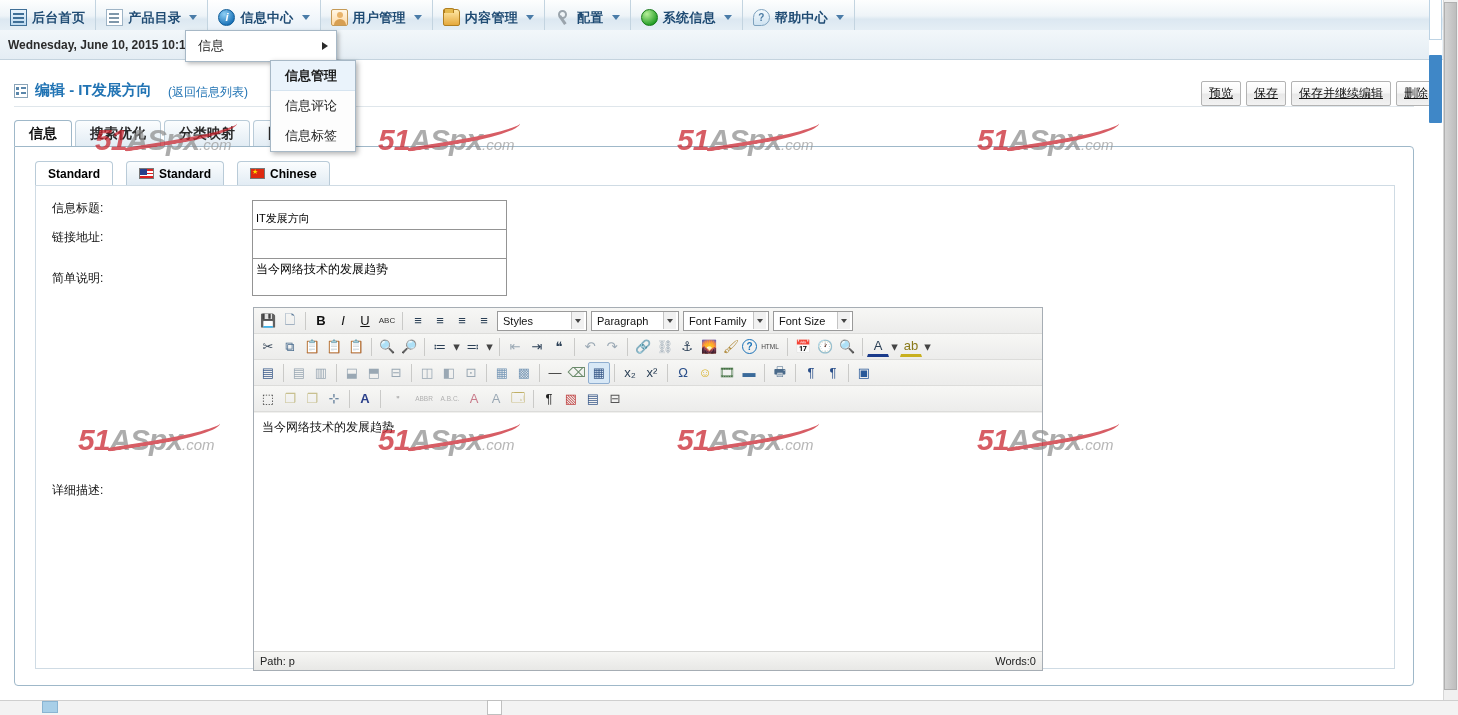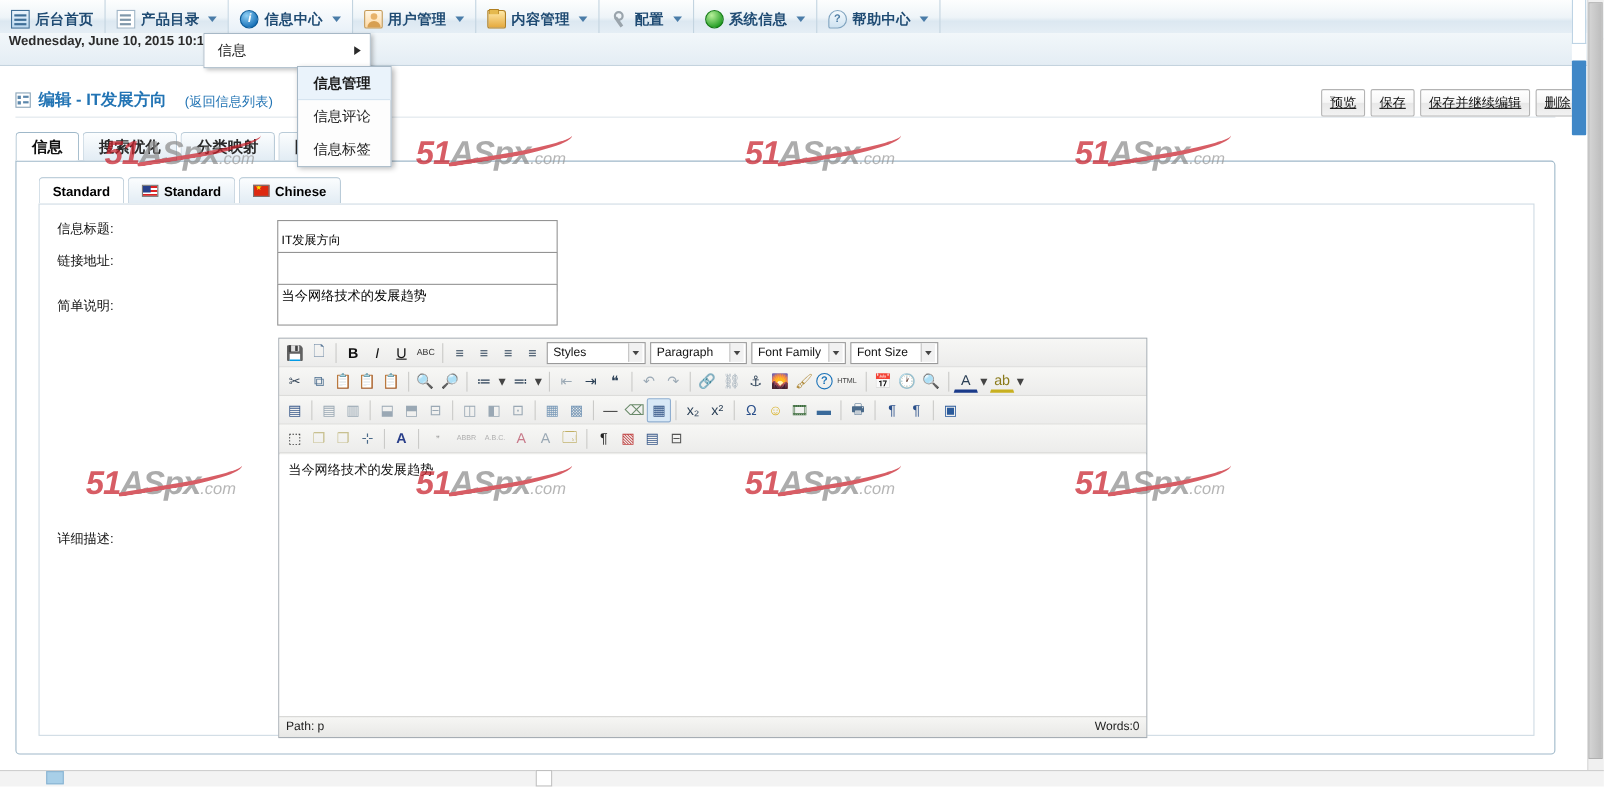--- a/index.html
+++ b/index.html
@@ -50,21 +50,21 @@
   .ic-wrench::after { content: ""; position: absolute; left: 6px; top: 6px; width: 3px; height: 10px; background: #9aa4ac; transform: rotate(-35deg); }
   .ic-green { border-radius: 50%; background: radial-gradient(circle at 33% 27%, #b7f09a, #1f9b22 78%); border: 1px solid #157a17; }
   .ic-help { border-radius: 50% 50% 50% 2px; background: linear-gradient(#f3f9fd,#cfe3f1); border: 1px solid #7fa3bf; }
   .ic-help::after { content: "?"; position: absolute; left: 0; top: 0; width: 100%; text-align: center; font-size: 10px; line-height: 15px; color: #4b7ba3; font-weight: bold; }
 
   
   #datebar {
     position: absolute; left: 0; top: 30px; width: 1448px; height: 30px;
     background: linear-gradient(to bottom,#f2f7fa,#e4edf4);
     border-bottom: 1px solid #c4d3de;
-    display: flex; 
+    display: flex; align-items: center;
   }
   #datetext { font-size: 12px; font-weight: bold; padding-left: 8px; color: #2b2b2b; white-space: nowrap; overflow: hidden; }
 
   
   #dropdown1 {
     position: absolute; left: 185px; top: 30px; width: 152px;
     background: #fdfdfd; border: 1px solid #a7b8c6;
     box-shadow: 2px 2px 4px rgba(0,0,0,.25);
     z-index: 40;
   }
@@ -119,21 +119,21 @@
   #panel {
     position: absolute; left: 14px; top: 146px; width: 1400px; height: 540px;
     background: #fff; border: 1px solid #9fb8c9; border-radius: 0 4px 4px 4px;
   }
   #subtabs { position: absolute; left: 20px; top: 14px; display: flex; align-items: flex-end; }
   .stab {
     display: flex; align-items: center; gap: 5px;
     height: 24px; padding: 0 12px;
     font-size: 12px; font-weight: bold;
     border: 1px solid #b9cbd8; border-bottom: none; border-radius: 4px 4px 0 0;
-    margin-right: 3px; background: linear-gradient(to bottom,#fbfdfe,#e2ecf4);
+    margin-right: 13px; background: linear-gradient(to bottom,#fbfdfe,#e2ecf4);
     cursor: default; white-space: nowrap;
   }
   .stab.sel { background: #ffffff; }
   .flag { width: 15px; height: 11px; flex: 0 0 15px; border: 1px solid #777; position: relative; overflow: hidden; }
   .flag-us { background: repeating-linear-gradient(to bottom,#d22 0 1.8px,#fff 1.8px 3.6px); }
   .flag-us::before { content: ""; position: absolute; left: 0; top: 0; width: 7px; height: 6px; background: #27408b; }
   .flag-cn { background: #de2910; }
   .flag-cn::before { content: "★"; position: absolute; left: 1px; top: -2px; font-size: 7px; color: #ffde00; line-height: 10px; }
   #subpanel { position: absolute; left: 20px; top: 38px; width: 1360px; height: 484px; background: #fff; border: 1px solid #cfdbe4; }
 

